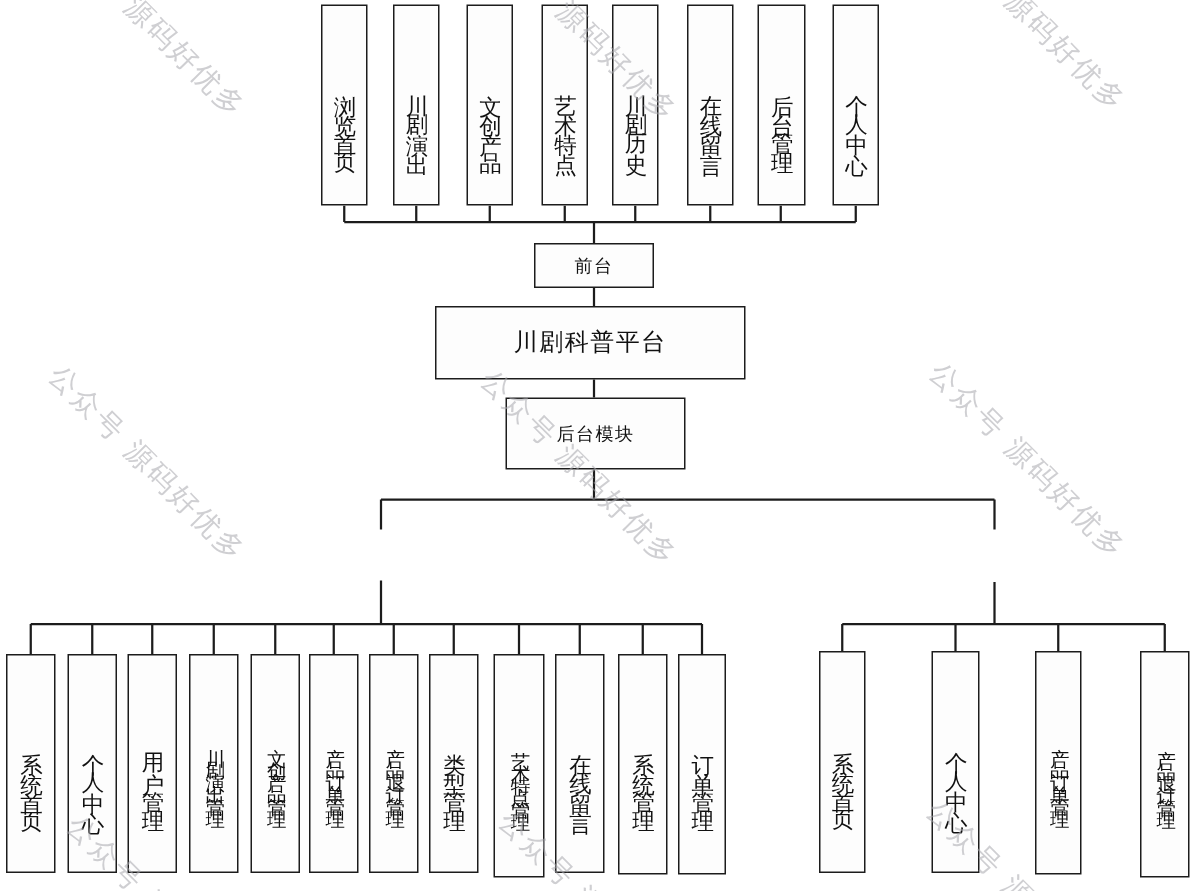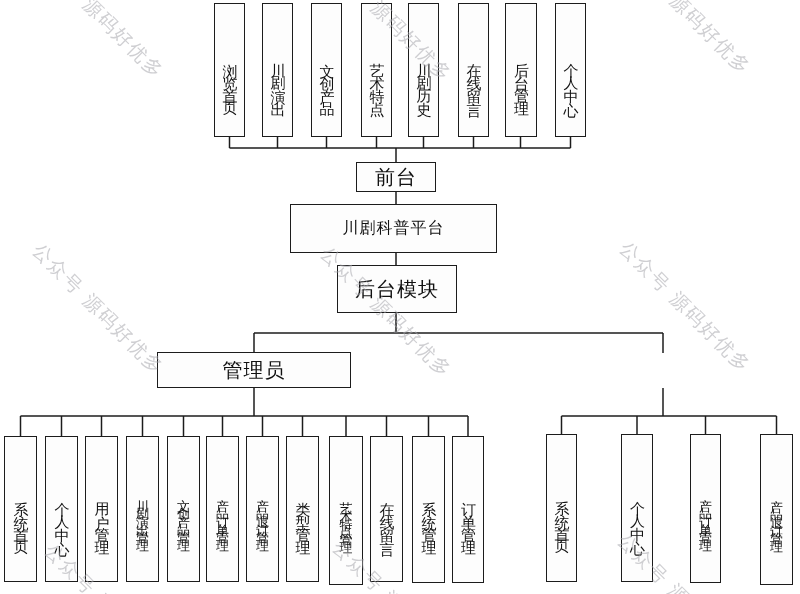--- a/index.html
+++ b/index.html
@@ -22,21 +22,21 @@
     color:#111;z-index:2;
   }
   .vtext{
     writing-mode:vertical-rl;
     text-orientation:upright;
     line-height:1;
     white-space:nowrap;
   }
   .c4{font-size:15px;letter-spacing:13px;padding-top:13px;}
   .c6{font-size:13px;letter-spacing:8px;padding-top:8px;}
-  .hbox{font-size:20px;letter-spacing:1px;}
+  .hbox{font-size:12px;letter-spacing:1px;}
   .wm{
     position:absolute;white-space:nowrap;z-index:5;
     font-family:"DejaVu Sans", sans-serif;
     font-size:19px;letter-spacing:2px;
     color:var(--watermark);opacity:.55;
     transform:rotate(45deg);transform-origin:0 0;
     pointer-events:none;
   }
 </style>
 </head>
@@ -116,23 +116,20 @@
 
   <div class="hbox" style="left:356px;top:162px;width:80px;height:30px">
       <span>前台</span>
     </div>
   <div class="hbox" style="left:290px;top:204px;width:207px;height:49px;font-size:16px">
       <span>川剧科普平台</span>
     </div>
   <div class="hbox" style="left:337px;top:265px;width:120px;height:48px">
       <span>后台模块</span>
     </div>
-  <div class="hbox" style="left:157px;top:352px;width:194px;height:36px">
-      <span>管理员</span>
-    </div>
 
   <div class="vbox" style="left:4px;top:436px;width:33px;height:146px">
       <span class="vtext c4">系统首页</span>
     </div>
   <div class="vbox" style="left:45px;top:436px;width:33px;height:146px">
       <span class="vtext c4">个人中心</span>
     </div>
   <div class="vbox" style="left:85px;top:436px;width:33px;height:146px">
       <span class="vtext c4">用户管理</span>
     </div>

